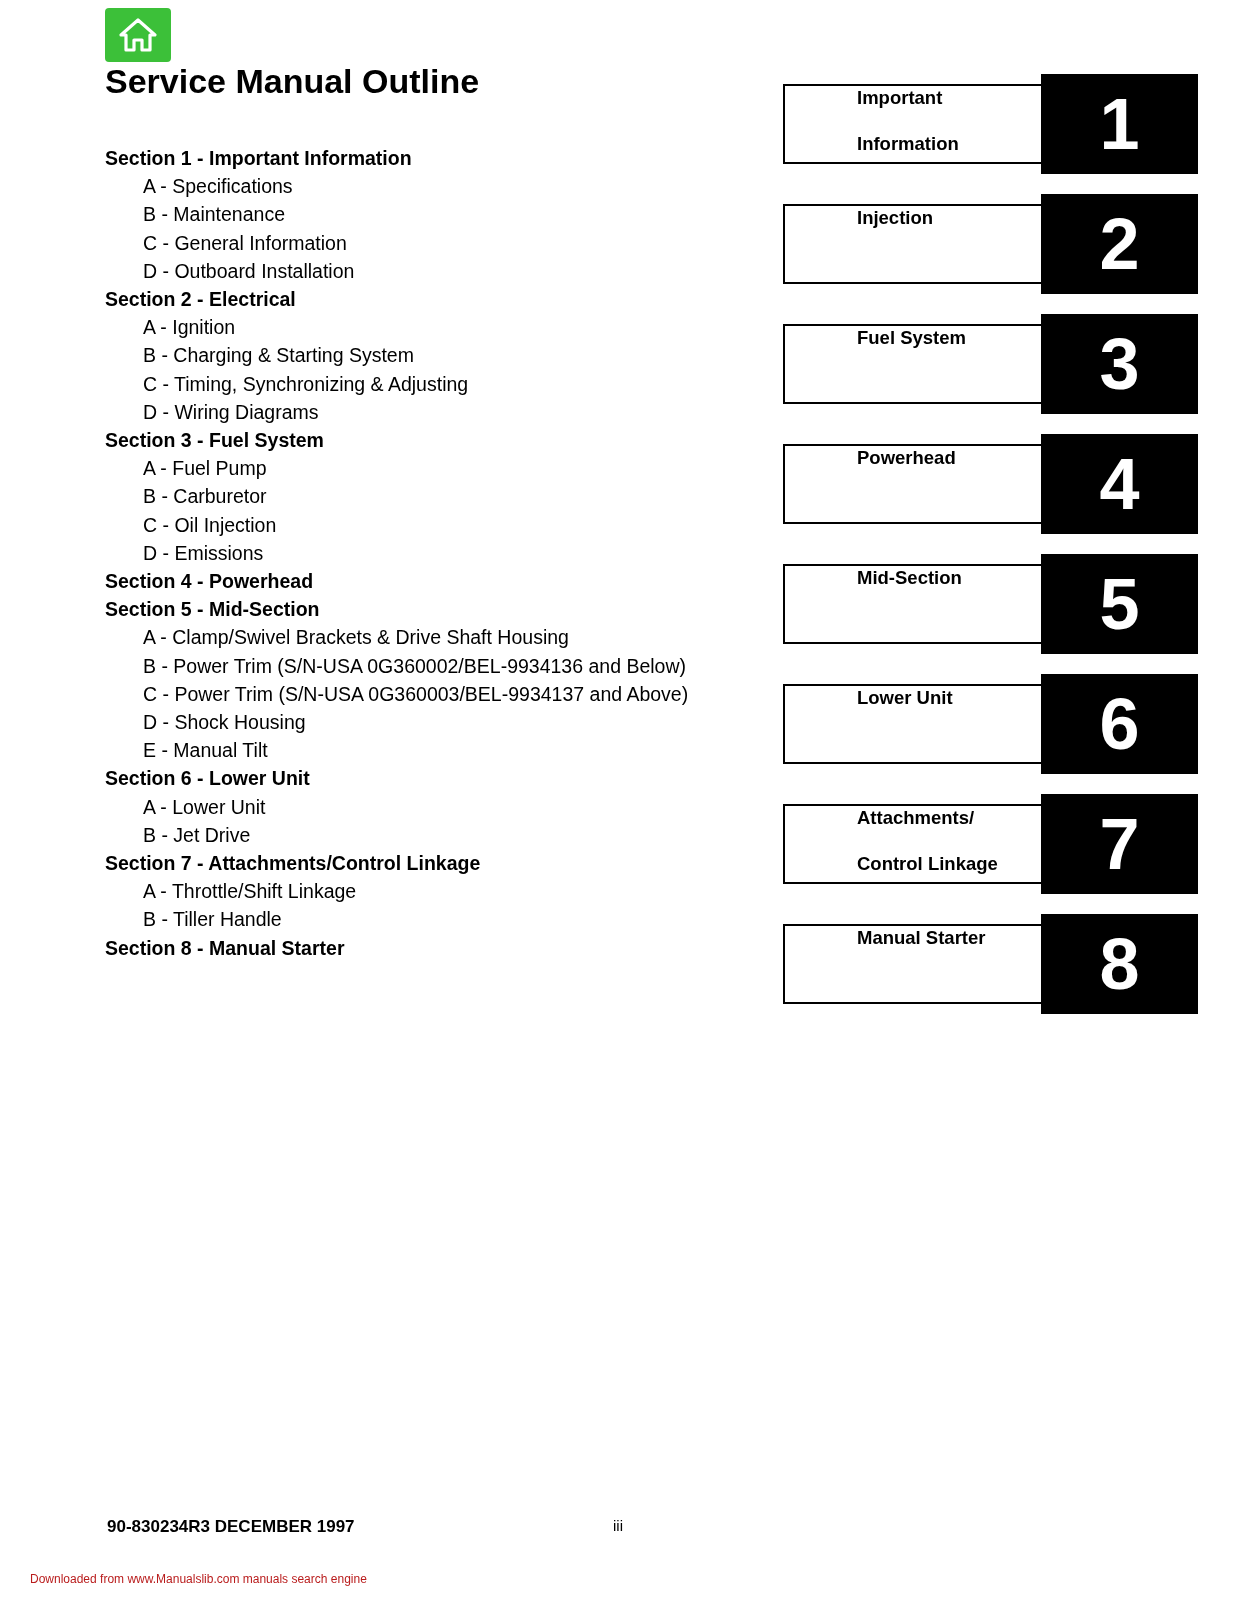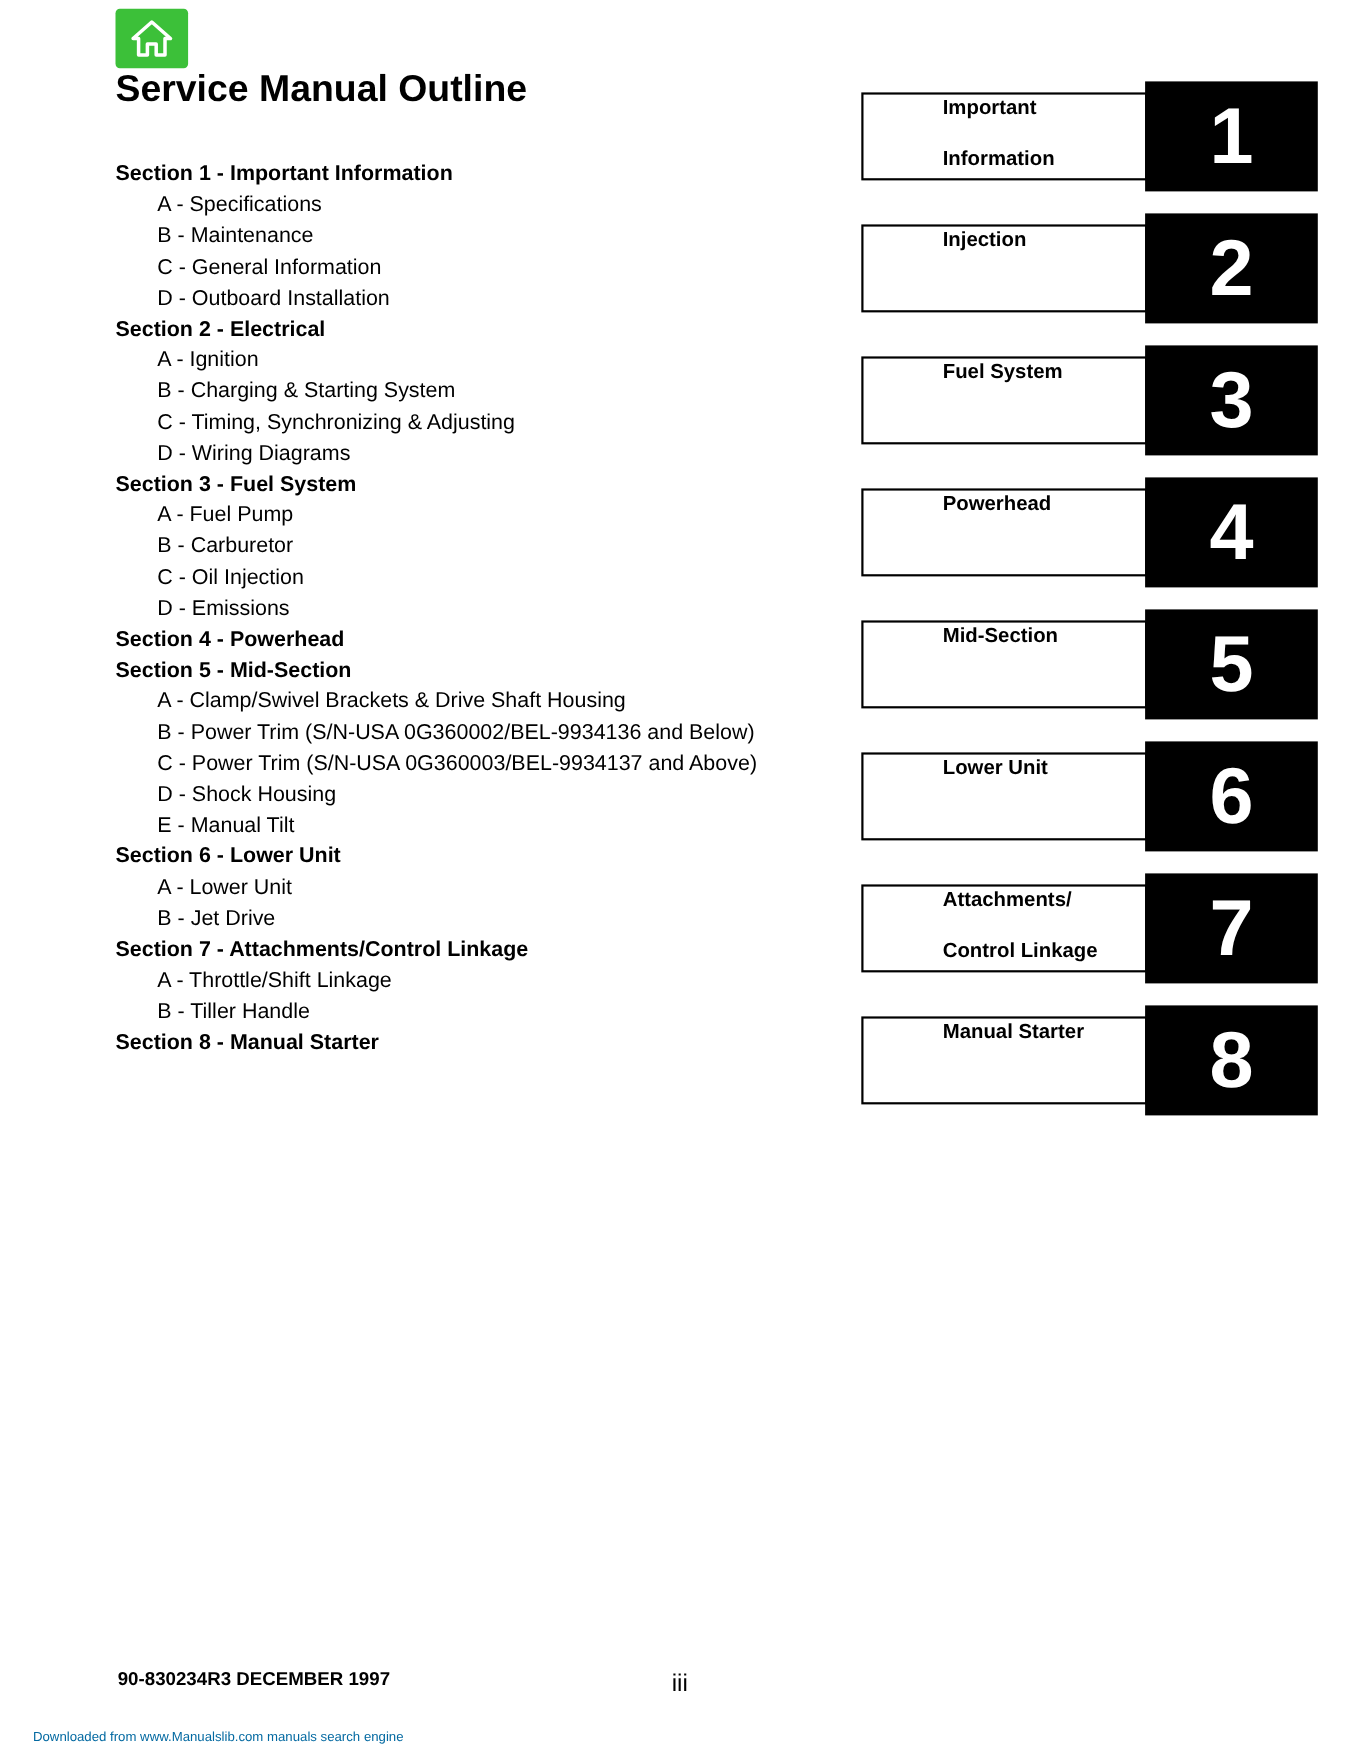--- a/index.html
+++ b/index.html
@@ -125,28 +125,28 @@
     font-size: 17px;
     font-weight: bold;
     white-space: nowrap;
   }
   .footer-center {
     position: absolute;
     left: 0;
     top: 1517px;
     width: 1236px;
     text-align: center;
-    font-size: 22px;
+    font-size: 15px;
   }
   .footer-faint {
     position: absolute;
     left: 30px;
     top: 1572px;
     font-size: 12px;
-    color: #0369a1;
+    color: #b91c1c;
     white-space: nowrap;
   }
 </style>
 </head>
 <body>
 
 <div class="page">
 
   <div class="home-icon">
     <svg width="40" height="36" viewBox="0 0 40 36" aria-hidden="true">

